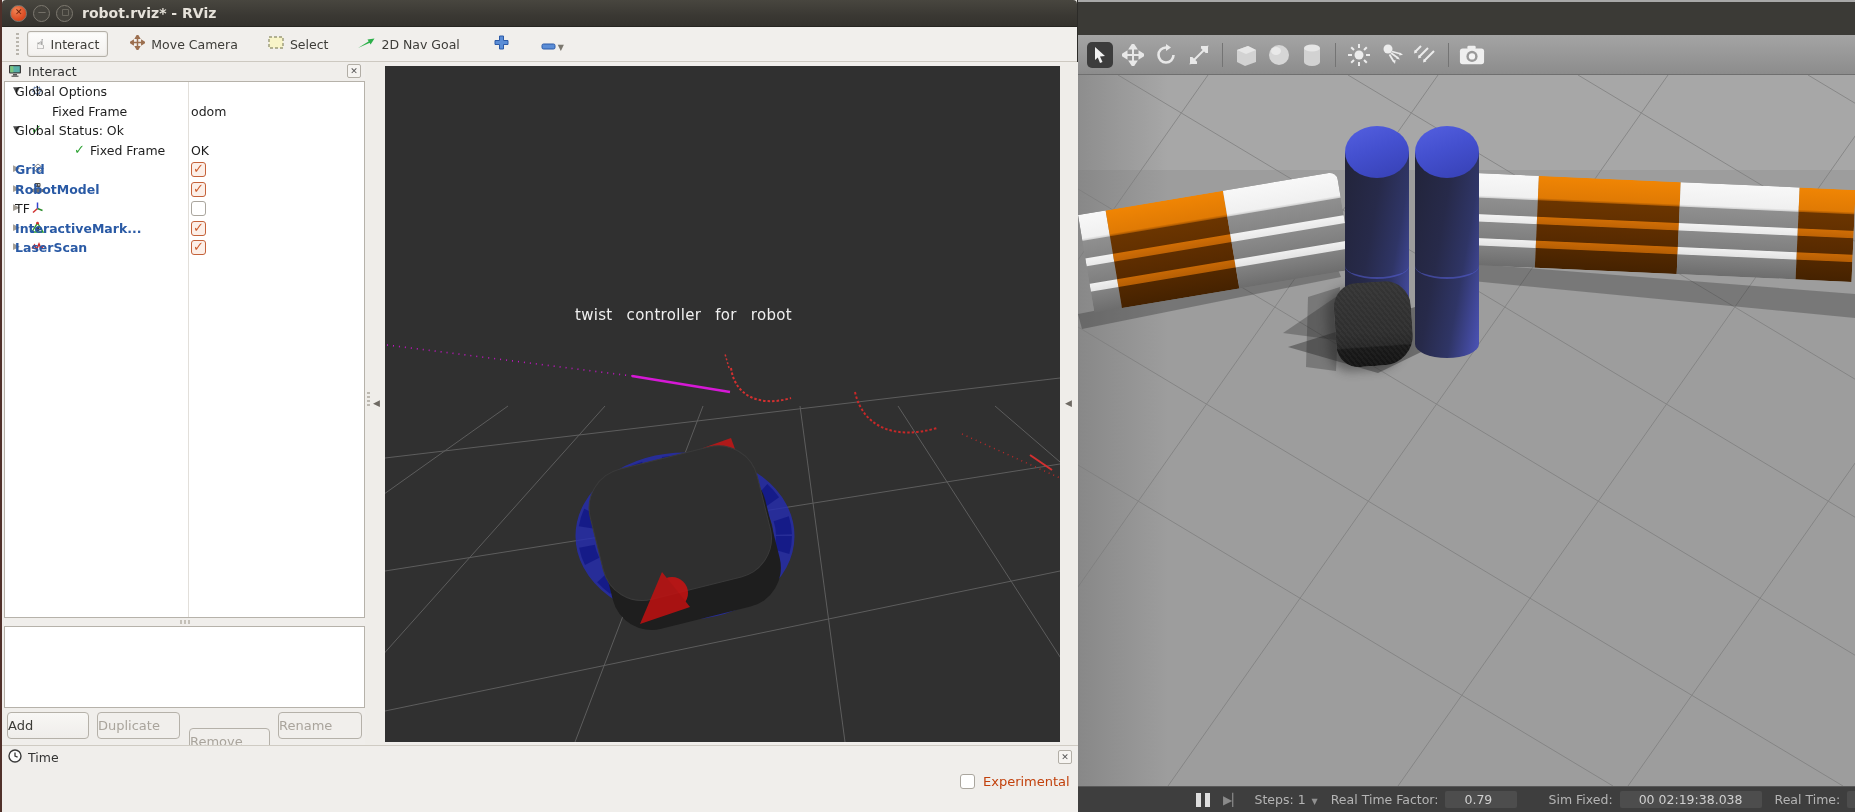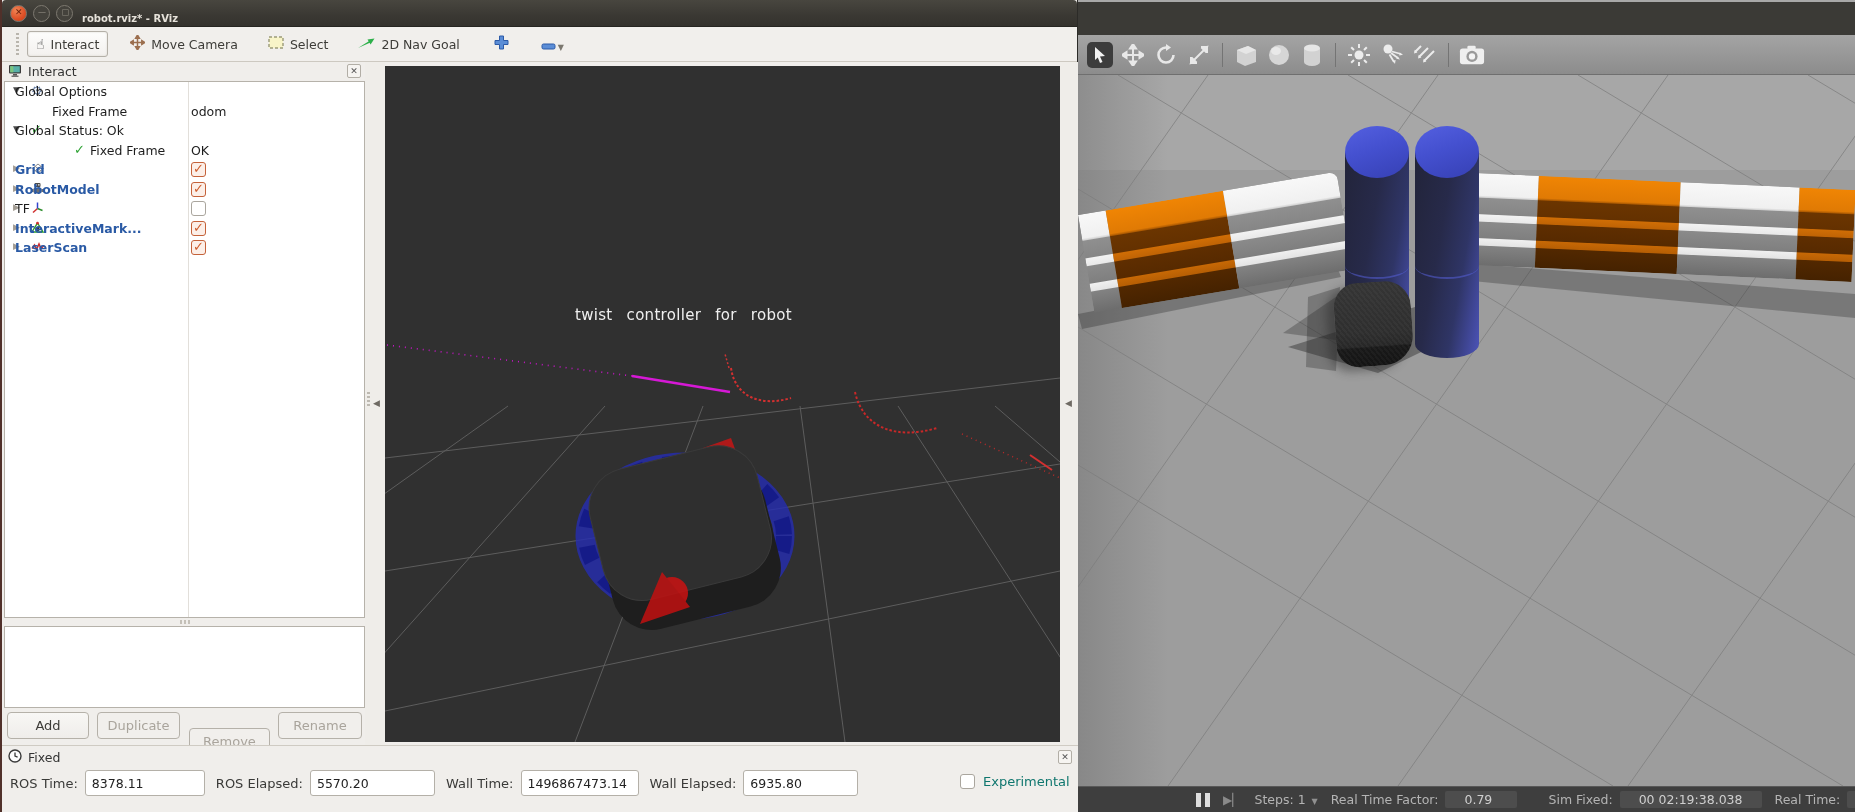--- a/index.html
+++ b/index.html
@@ -14,21 +14,21 @@
             background:linear-gradient(#48463f,#3a3833 60%,#34322d);
             border-radius:4px 4px 0 0;border-bottom:1px solid #262521;}
   .winbtn{position:absolute;top:5px;width:17px;height:17px;border-radius:50%;
           border:1px solid #7d7970;}
   .winbtn.close{left:8px;background:radial-gradient(circle at 35% 30%,#f08454,#dd4f26 60%,#c23c16);}
   .winbtn.close::after{content:"✕";position:absolute;left:4px;top:1px;font-size:9px;color:#6b220d;font-weight:bold;}
   .winbtn.min{left:31px;background:#44423c;}
   .winbtn.min::after{content:"—";position:absolute;left:4px;top:2px;font-size:8px;color:#8d897f;}
   .winbtn.max{left:54px;background:#44423c;}
   .winbtn.max::after{content:"▢";position:absolute;left:4px;top:1px;font-size:9px;color:#8d897f;}
-  .title-text{position:absolute;left:80px;top:5px;font-size:10px;font-weight:bold;color:#e6e2da;margin-top:8px;}
+  .title-text{position:absolute;left:80px;top:5px;font-size:14px;font-weight:bold;color:#e6e2da;}
 
   .rv-toolbar{position:absolute;left:0;top:27px;right:0;height:35px;background:#f1efec;
               border-bottom:1px solid #cdc9c1;display:flex;align-items:center;gap:14px;padding-left:14px;}
   .tb-handle{width:3px;height:22px;margin-right:-6px;
              background:repeating-linear-gradient(#b9b5ad 0 2px,transparent 2px 4px);}
   .tool{display:flex;align-items:center;gap:6px;font-size:12.5px;color:#3d3c38;padding:4px 8px;border-radius:3px;}
   .tool.active{background:linear-gradient(#fdfdfc,#f3f1ee);border:1px solid #b4b0a8;box-shadow:inset 0 0 2px #d8d4cc;}
   .hand-glyph{font-size:14px;color:#3a3a3a;}
   .plus-icon,.minus-icon{display:inline-block;}
   .caret{font-size:8px;color:#7b776f;margin-left:2px;}
@@ -52,21 +52,21 @@
   .swatch{display:inline-block;width:12px;height:12px;background:#303030;border:1px solid #222;}
   .cbx{width:15px;height:15px;border-radius:3px;background:#fff;position:relative;}
   .cbx.on{border:1px solid #c4623a;background:#fcefe8;}
   .cbx.on::after{content:"✓";position:absolute;left:1px;top:-2px;color:#cd5c2c;font-weight:bold;font-size:13px;}
   .cbx.off{border:1px solid #aaa69e;}
   .h-splitter{position:absolute;left:2px;top:618px;width:361px;height:8px;display:flex;align-items:center;justify-content:center;gap:2px;}
   .h-splitter i{width:2px;height:4px;background:#c4c0b8;}
   .mini-panel{position:absolute;left:2px;top:626px;width:361px;height:82px;background:#fff;border:1px solid #b6b2aa;}
   .btnrow{position:absolute;left:0px;top:712px;width:375px;height:30px;}
   .pbtn{position:absolute;top:0;height:27px;border:1px solid #b5b1a9;border-radius:4px;
-        background:linear-gradient(#f8f7f5,#efedea);font-size:13px;color:#3c3b37;text-align:center;line-height:25px;}
+        background:linear-gradient(#f8f7f5,#efedea);font-size:13px;color:#3c3b37;line-height:25px;}
   .pbtn.disabled{color:#a9a49c;background:#f1efec;}
 
   
   .v-strip{position:absolute;top:62px;bottom:67px;background:#efede9;}
   .v-strip .arrow{position:absolute;top:336px;font-size:9px;color:#6e6a63;}
   .v-strip .grip{position:absolute;top:330px;left:2px;width:3px;height:16px;
                  background:repeating-linear-gradient(#bdb9b1 0 2px,transparent 2px 4px);}
 
   
   .rv-view{position:absolute;left:383px;top:66px;width:675px;height:676px;background:#303030;overflow:hidden;}
@@ -74,21 +74,21 @@
 
   
   .time-panel{position:absolute;left:0;top:745px;width:1078px;height:67px;background:#f0eeeb;border-top:1px solid #cfcbc3;}
   .time-header{position:absolute;left:6px;top:3px;display:flex;align-items:center;gap:6px;font-size:12.5px;color:#333;}
   .time-close{position:absolute;right:8px;top:4px;width:14px;height:14px;border:1px solid #b2aea6;border-radius:2px;
               background:#f6f4f1;color:#555;font-size:9px;line-height:12px;text-align:center;}
   .time-fields{position:absolute;left:8px;top:24px;display:flex;align-items:center;gap:11px;}
   .tfield{display:flex;align-items:center;gap:7px;font-size:13px;color:#3a3a38;}
   .tfield input{height:26px;border:1px solid #b4b0a8;border-radius:3px;padding:0 6px;font-size:12.5px;
                 color:#222;background:#fff;font-family:"DejaVu Sans",sans-serif;}
-  .exp-check{position:absolute;left:958px;top:28px;display:flex;align-items:center;gap:8px;font-size:13px;color:#0f766e;}
+  .exp-check{position:absolute;left:958px;top:28px;display:flex;align-items:center;gap:8px;font-size:13px;color:#c2410c;}
   .exp-check .box{width:15px;height:15px;border:1px solid #aaa69e;border-radius:3px;background:#fff;}
 
   
   .gazebo{position:absolute;left:1078px;top:0;width:777px;height:812px;background:#9c9c9c;}
   .gz-topstrip{position:absolute;left:0;top:0;right:0;height:35px;background:#3b3a36;border-top:2px solid #a8a8a8;}
   .gz-toolbar{position:absolute;left:0;top:35px;right:0;height:40px;
               background:linear-gradient(#a4a4a4,#8c8c8c);border-bottom:1px solid #6f6f6f;
               display:flex;align-items:center;gap:7px;padding-left:9px;}
   .gz-tool{width:26px;height:26px;display:flex;align-items:center;justify-content:center;}
   .gz-tool.active{background:#3c3c3c;border-radius:5px;}
@@ -371,41 +371,23 @@
     </div>
 
     <div class="time-panel">
       <div class="time-header">
         <span>
           <svg width="14" height="14" viewBox="0 0 14 14">
               <circle cx="7" cy="7" r="6" fill="#fdfdfd" stroke="#3a3a3a" stroke-width="1.4"></circle>
               <path d="M7 3.5 L7 7 L9.6 8.2" stroke="#3a3a3a" stroke-width="1.3" fill="none"></path>
             </svg>
         </span>
-        <span>Fixed</span>
+        <span>Time</span>
       </div>
       <span class="time-close">✕</span>
-      <div class="time-fields" id="time-fields">
-          <div class="tfield">
-            <span>ROS Time:</span>
-            <input value="8378.11" style="width: 120px;">
-          </div>
-          <div class="tfield">
-            <span>ROS Elapsed:</span>
-            <input value="5570.20" style="width: 125px;">
-          </div>
-          <div class="tfield">
-            <span>Wall Time:</span>
-            <input value="1496867473.14" style="width: 118px;">
-          </div>
-          <div class="tfield">
-            <span>Wall Elapsed:</span>
-            <input value="6935.80" style="width: 115px;">
-          </div>
-        </div>
       <div class="exp-check">
         <span class="box"></span>
         <span>Experimental</span>
       </div>
     </div>
   </div>
 
   <div class="gazebo">
     <div class="gz-topstrip"></div>
 

